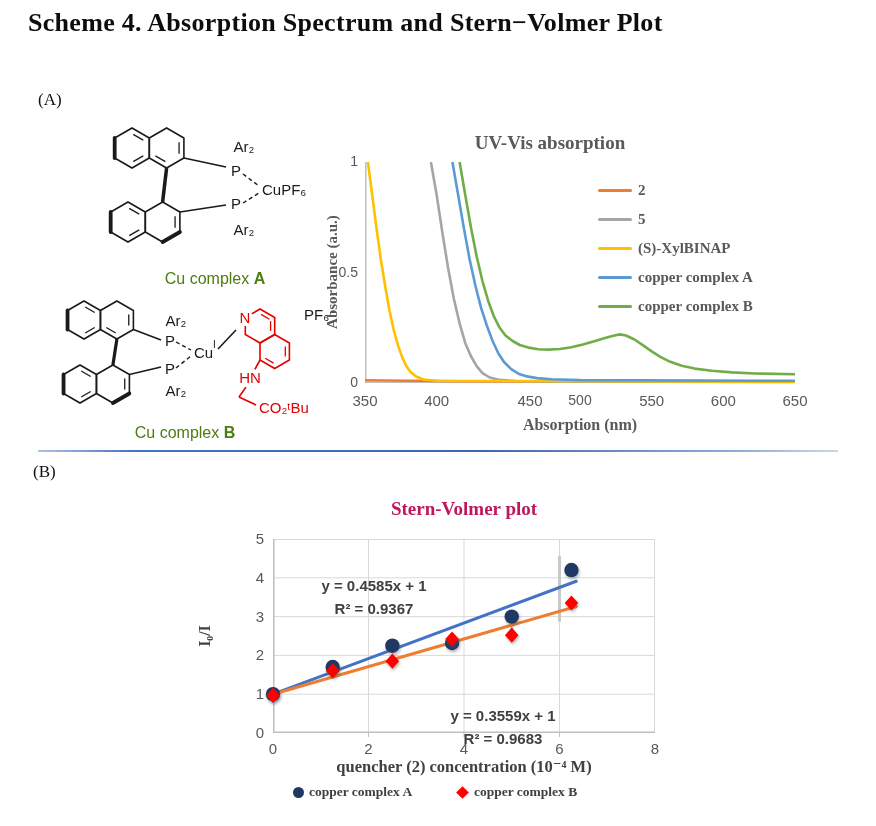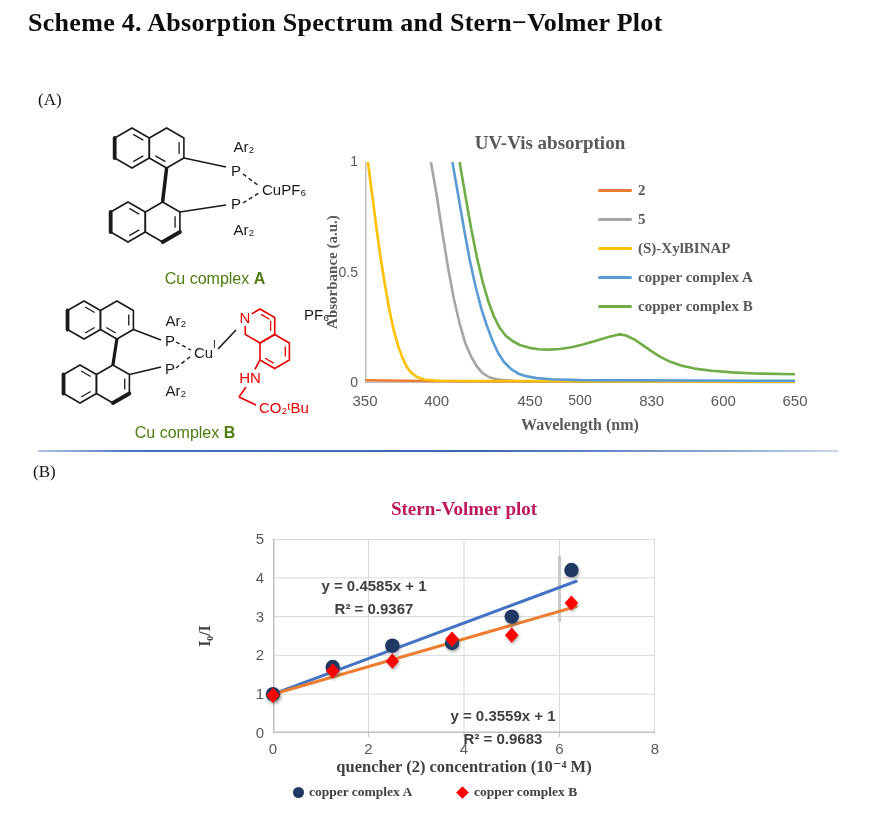--- a/index.html
+++ b/index.html
@@ -143,26 +143,26 @@
   <div id="uvYTicks">
       <div class="tick ytick" style="left: 316px; width: 42px; top: 374px;">0</div>
       <div class="tick ytick" style="left: 316px; width: 42px; top: 263.5px;">0.5</div>
       <div class="tick ytick" style="left: 316px; width: 42px; top: 153px;">1</div>
     </div>
   <div id="uvXTicks">
       <div class="tick xtick" style="left: 335px; width: 60px; top: 392px; font-size: 15px;">350</div>
       <div class="tick xtick" style="left: 406.667px; width: 60px; top: 392px; font-size: 15px;">400</div>
       <div class="tick xtick" style="left: 500px; width: 60px; top: 392px; font-size: 15px;">450</div>
       <div class="tick xtick" style="left: 550px; width: 60px; top: 392px; font-size: 14px;">500</div>
-      <div class="tick xtick" style="left: 621.667px; width: 60px; top: 392px; font-size: 15px;">830</div>
+      <div class="tick xtick" style="left: 621.667px; width: 60px; top: 392px; font-size: 15px;">550</div>
       <div class="tick xtick" style="left: 693.333px; width: 60px; top: 392px; font-size: 15px;">600</div>
       <div class="tick xtick" style="left: 765px; width: 60px; top: 392px; font-size: 15px;">650</div>
     </div>
   <div class="axlabel vlabel" style="left:224px;top:262px;width:220px;height:20px;font-size:15px;">Absorbance (a.u.)</div>
-  <div class="axlabel" style="left:480px;top:416px;width:200px;">Wavelength (nm)</div>
+  <div class="axlabel" style="left:480px;top:416px;width:200px;">Absorption (nm)</div>
   <div class="uv-legend" id="uvLegend">
       <div class="li">
         <span class="sw" style="background: rgb(237, 125, 49);"></span>
         <span class="lt">2</span>
       </div>
       <div class="li">
         <span class="sw" style="background: rgb(165, 165, 165);"></span>
         <span class="lt">5</span>
       </div>
       <div class="li">

